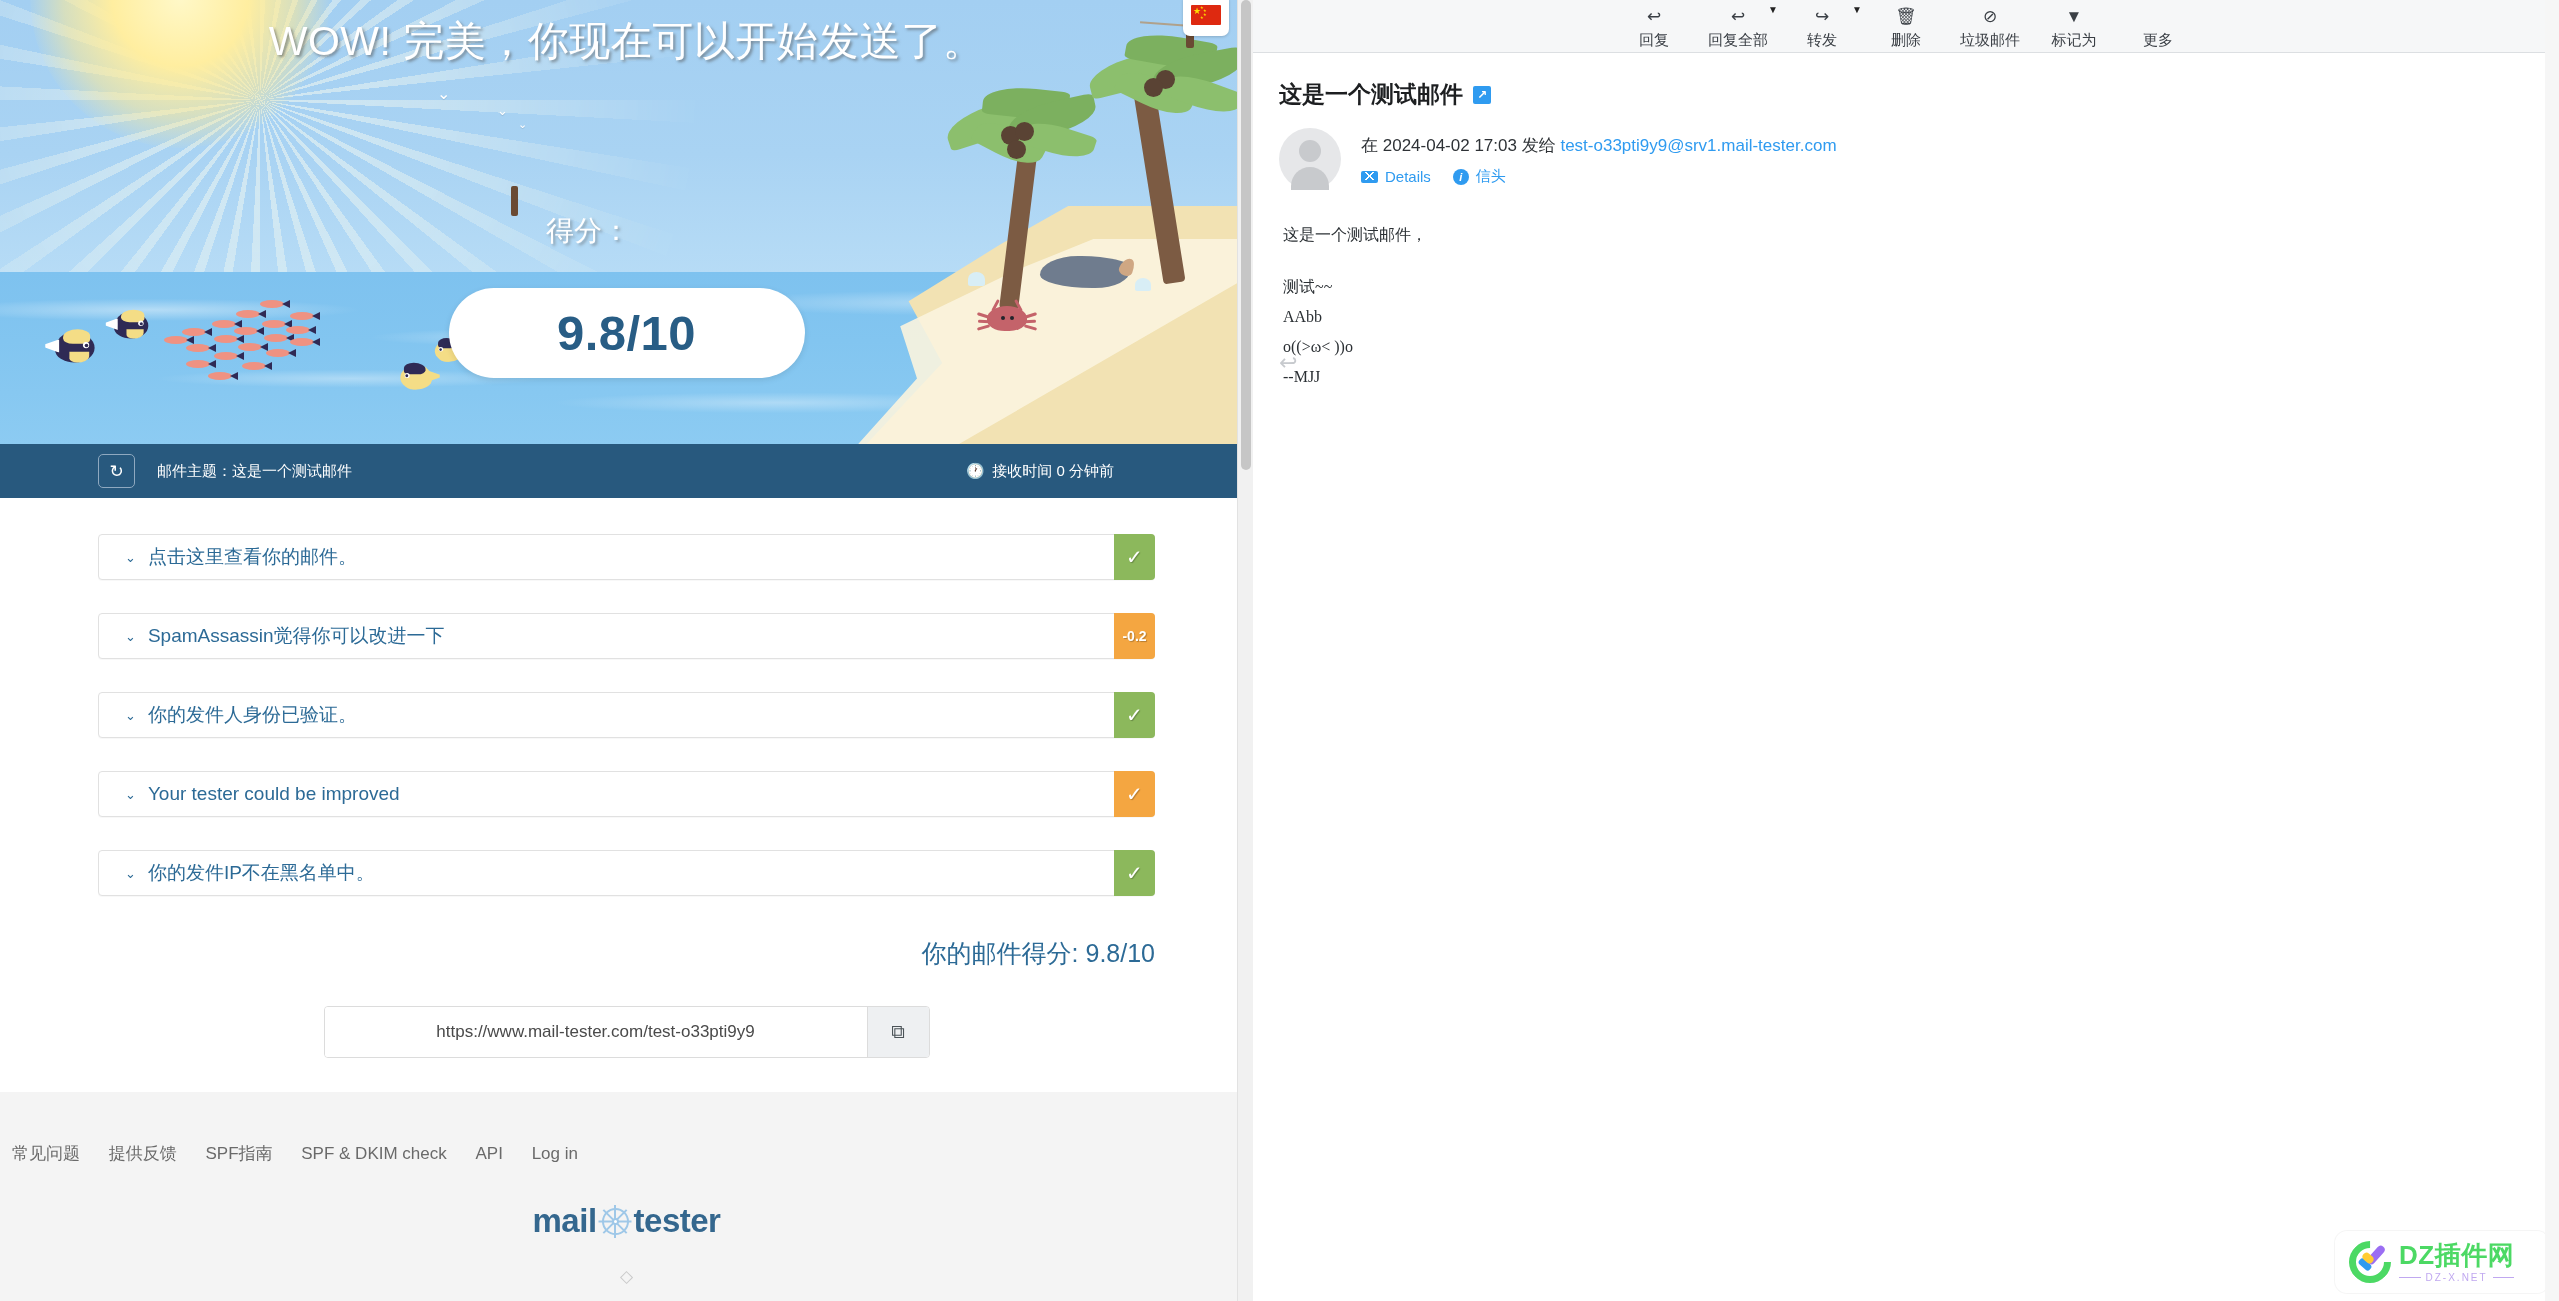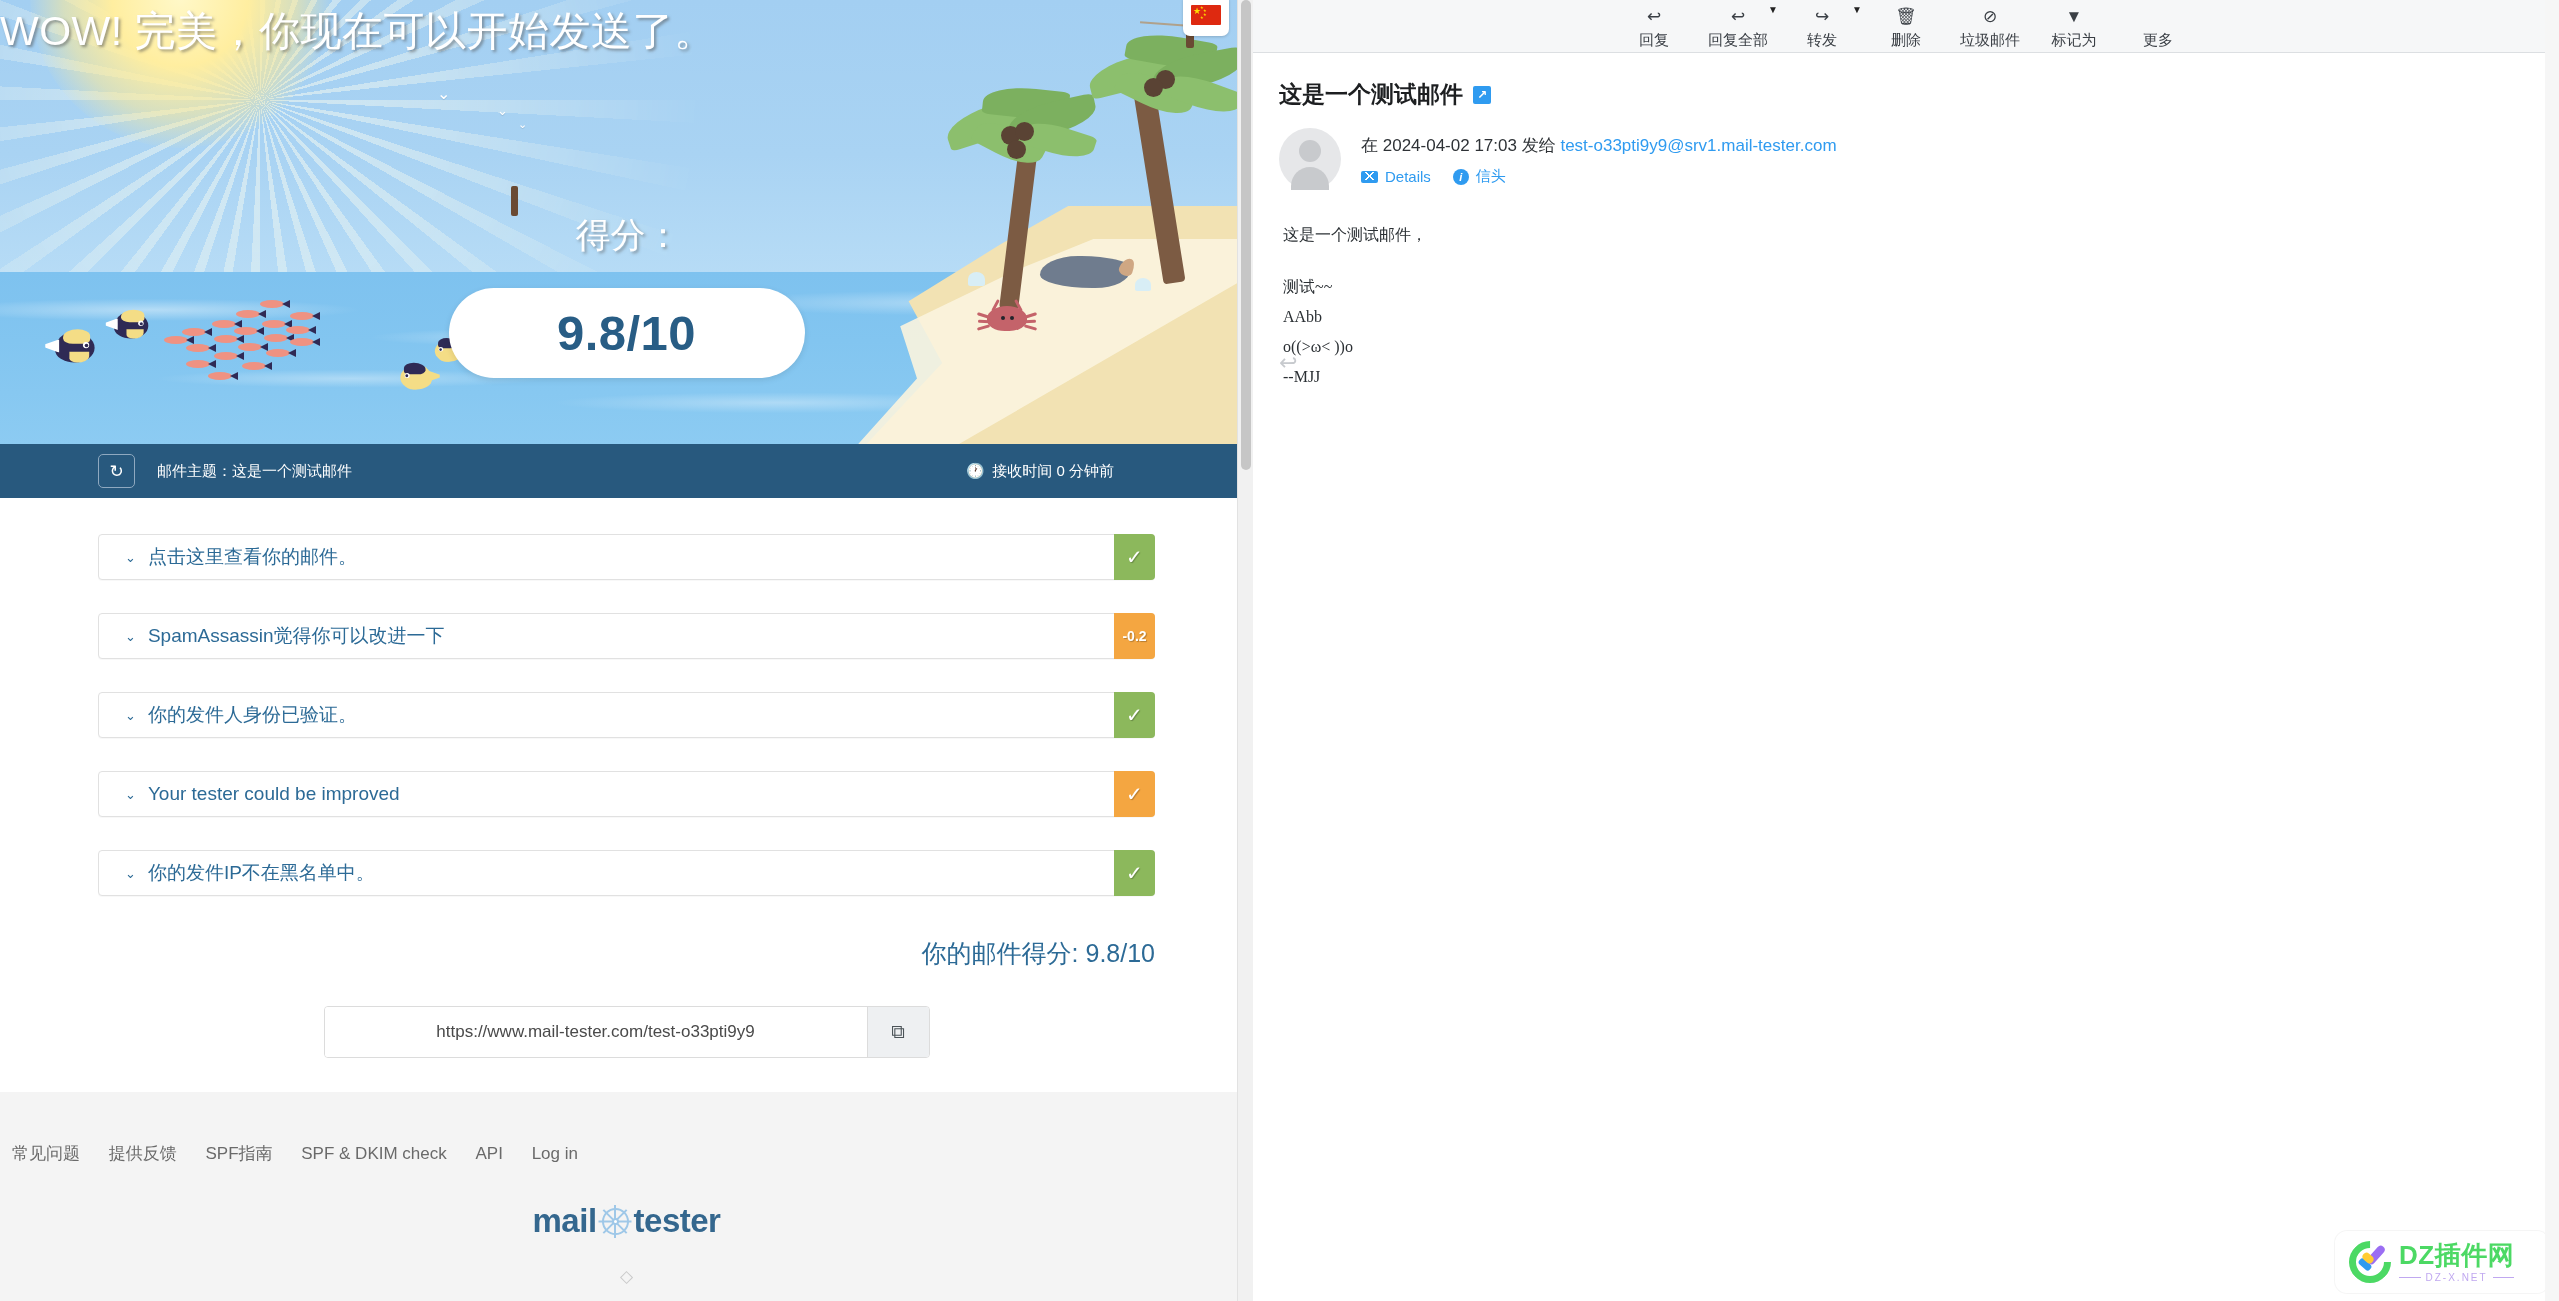--- a/index.html
+++ b/index.html
@@ -55,28 +55,28 @@
     background:#f2e2b3;
     clip-path: polygon(100% 0, 100% 100%, 8% 100%, 26% 66%, 18% 40%, 40% 16%, 56% 0);
   }
   .surf {
     position:absolute; right:0; top:226px; width:420px; height:218px;
     background:#fbf4de;
     clip-path: polygon(100% 6%, 100% 22%, 30% 100%, 6% 100%, 20% 70%, 16% 46%, 44% 20%, 62% 6%);
     opacity:.9;
   }
   .banner-title {
-    position:absolute; left:0; top:4px; width:1253px; 
+    position:absolute; left:0; top:14px; width:1253px; text-align:center;
     font-size:41px; color:#ffffff; font-weight:400; letter-spacing:.5px;
     text-shadow: 2px 2px 3px rgba(80,80,80,.55);
     white-space:nowrap;
   }
   .banner-sub {
     position:absolute; left:0; top:212px; width:1176px; text-align:center;
-    font-size:35px; color:#ffffff; text-shadow: 2px 2px 3px rgba(90,90,90,.5); margin-left: 40px;
+    font-size:28px; color:#ffffff; text-shadow: 2px 2px 3px rgba(90,90,90,.5);
   }
   .score-pill {
     position:absolute; left:50%; transform:translateX(-50%); top:288px;
     width:356px; height:90px; border-radius:45px; background:#ffffff;
     display:flex; align-items:center; justify-content:center;
     box-shadow: 0 2px 6px rgba(0,0,0,.10);
   }
   .score-pill span { font-size:49px; font-weight:700; color:#285d85; letter-spacing:.5px; }
 
   .flagbox {

